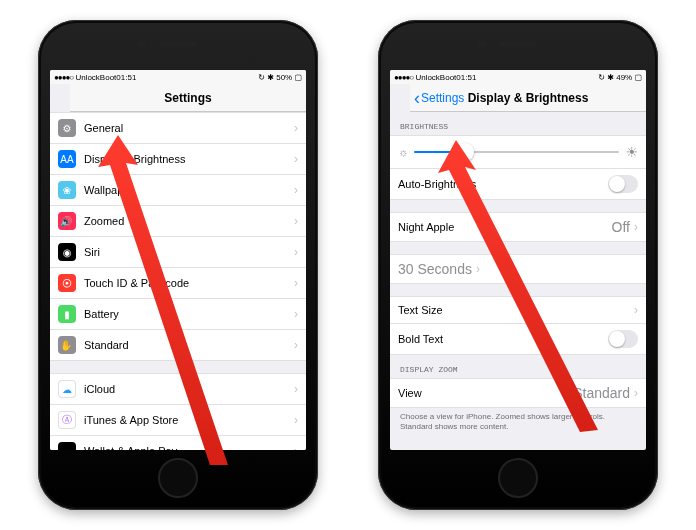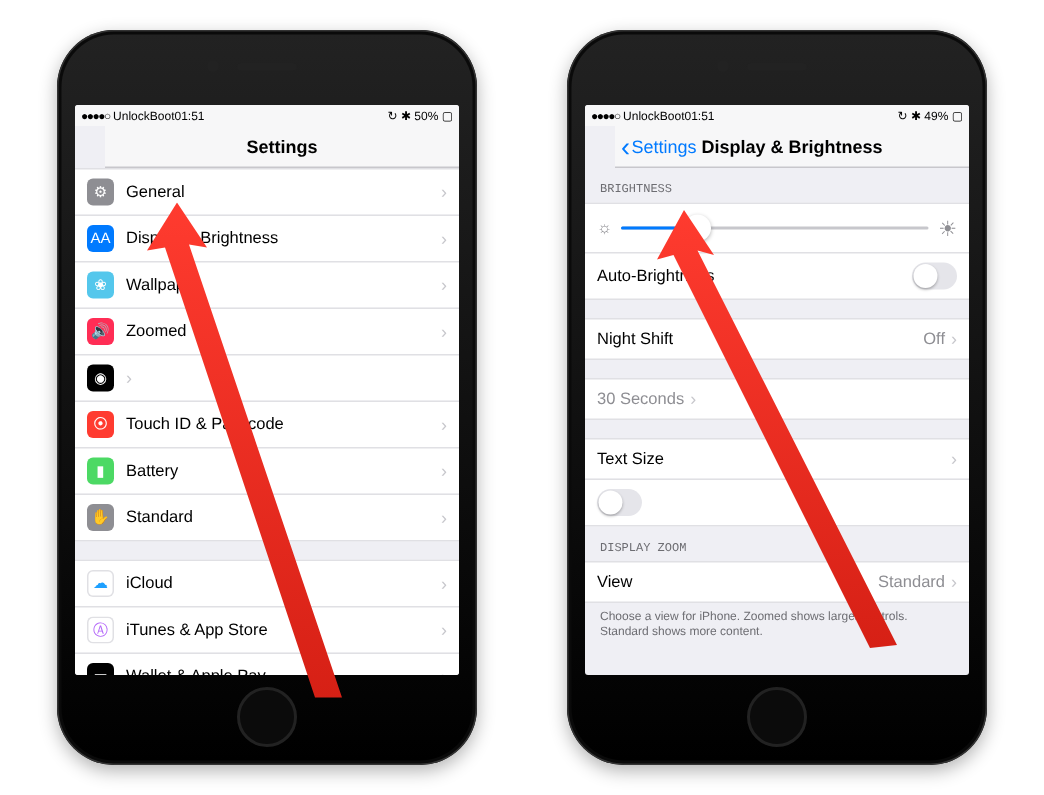--- a/index.html
+++ b/index.html
@@ -21,21 +21,21 @@
   .navbar .back::before { content:"‹"; font-size:18px; line-height:12px; margin-right:1px; }
   .body { flex:1; overflow:hidden; font-size:11px; }
   .grouphdr { text-transform:uppercase; font-size:8px; color:#6d6d72; padding:10px 10px 4px;font-family:Liberation Mono, monospace; }
   .groupftr { font-size:8px; color:#6d6d72; padding:4px 10px; line-height:1.3; }
   .row { background:#fff; border-top:1px solid #e0e0e4; display:flex; align-items:center; padding:6px 8px; min-height:27px; position:relative; }
   .row:first-child, .group .row:first-of-type { border-top:1px solid #e0e0e4; }
   .group .row:last-of-type { border-bottom:1px solid #e0e0e4; }
   .gap { height:12px; }
   .ic { width:18px; height:18px; border-radius:4px; margin-right:8px; display:flex; align-items:center; justify-content:center; font-size:10px; color:#fff; flex-shrink:0; }
   .label { flex:1; color:#000; }
-  .value { color:#8e8e93; font-size:11px; margin-right:4px; }
+  .value { color:#8e8e93; font-size:14px; margin-right:4px; }
   .chev { color:#c7c7cc; font-size:12px; }
   .toggle { width:30px; height:18px; border-radius:9px; background:#e5e5ea; position:relative; }
   .toggle::after { content:""; width:16px; height:16px; border-radius:50%; background:#fff; position:absolute; top:1px; left:1px; box-shadow:0 1px 2px rgba(0,0,0,.3); }
   .slider-row { background:#fff; border-top:1px solid #e0e0e4; padding:8px; display:flex; align-items:center; gap:6px; }
   .sun { color:#8e8e93; font-size:11px; }
   .slider { flex:1; height:2px; background:#c7c7cc; border-radius:1px; position:relative; }
   .slider .fill { position:absolute; left:0; height:100%; background:#007aff; border-radius:1px; }
   .slider .thumb { position:absolute; top:50%; width:18px; height:18px; border-radius:50%; background:#fff; box-shadow:0 1px 3px rgba(0,0,0,.3); transform:translate(-50%,-50%); }
   
   .ic-general{background:#8e8e93}.ic-display{background:#007aff}.ic-wallpaper{background:#54c7ec}.ic-sounds{background:#ff2d55}.ic-siri{background:#000}.ic-touchid{background:#ff3b30}.ic-battery{background:#4cd964}.ic-privacy{background:#8e8e93}.ic-icloud{background:#fff;color:#1ea0ff}.ic-itunes{background:#fff;color:#b366f9;border:0}.ic-wallet{background:#000}
@@ -77,20 +77,21 @@
               <span class="label">Wallpaper</span>
               <span class="chev">›</span>
             </div>
             <div class="row">
               <div class="ic ic-sounds">🔊</div>
               <span class="label">Zoomed</span>
               <span class="chev">›</span>
             </div>
             <div class="row">
               <div class="ic ic-siri">◉</div>
+              <span class="label">Siri</span>
               <span class="chev">›</span>
             </div>
             <div class="row">
               <div class="ic ic-touchid">⦿</div>
               <span class="label">Touch ID &amp; Passcode</span>
               <span class="chev">›</span>
             </div>
             <div class="row">
               <div class="ic ic-battery">▮</div>
               <span class="label">Battery</span>
@@ -160,39 +161,40 @@
             <span class="sun" style="font-size:14px">☀</span>
           </div>
           <div class="row">
             <span class="label">Auto-Brightness</span>
             <div class="toggle"></div>
           </div>
         </div>
         <div class="gap"></div>
         <div class="group">
           <div class="row">
-            <span class="label">Night Shift</span>
+            <span class="label">Night Apple</span>
             <span class="value">Off</span>
             <span class="chev">›</span>
           </div>
         </div>
         <div class="gap"></div>
         <div class="group">
           <div class="row">
             <span class="value">30 Seconds</span>
             <span class="chev">›</span>
           </div>
         </div>
         <div class="gap"></div>
         <div class="group">
           <div class="row">
             <span class="label">Text Size</span>
             <span class="chev">›</span>
           </div>
           <div class="row">
+            <span class="label">Bold Text</span>
             <div class="toggle"></div>
           </div>
         </div>
         <div class="grouphdr">Display Zoom</div>
         <div class="group">
           <div class="row">
             <span class="label">View</span>
             <span class="value">Standard</span>
             <span class="chev">›</span>
           </div>

